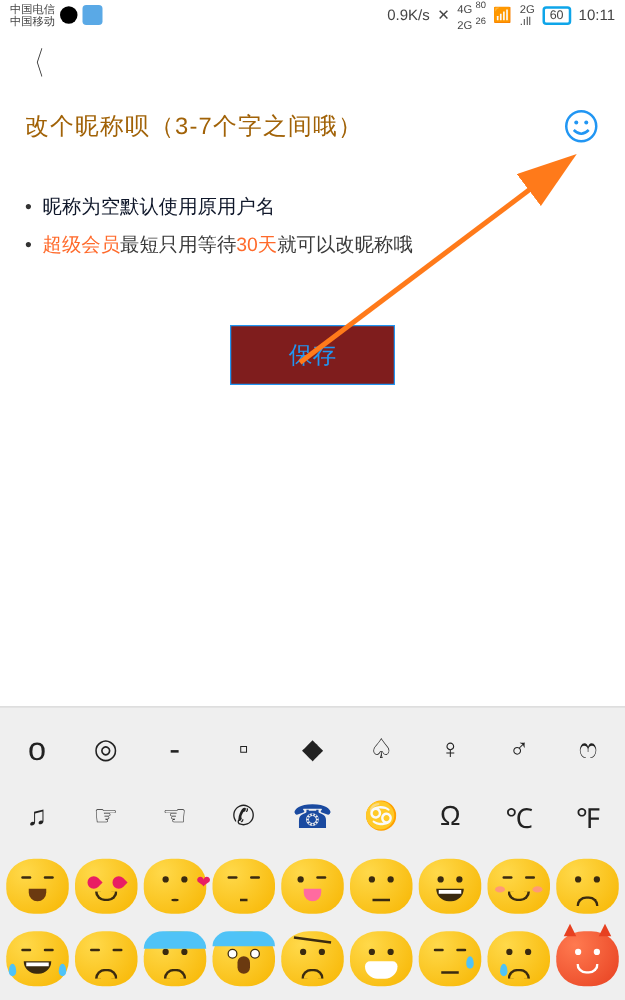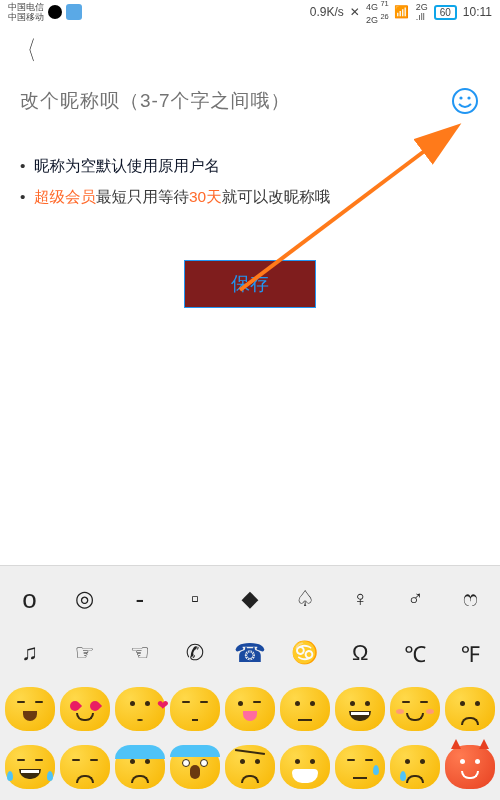--- a/index.html
+++ b/index.html
@@ -8,21 +8,21 @@
 .sb-left{display:flex;align-items:center;gap:4px}
 .sb-left .carriers{line-height:10px;font-size:9px}
 .sb-right{display:flex;align-items:center;gap:6px;font-size:12px}
 .sig{font-size:9px;line-height:9px}
 .batt{border:2px solid #0ea5e9;border-radius:3px;padding:0 4px;font-size:10px}
 .icon-app{width:16px;height:16px;background:#5aa9e6;border-radius:3px}
 .titlebar{height:52px;display:flex;align-items:center;justify-content:center;position:relative}
 .back{position:absolute;left:14px;font-size:26px;color:#333;transform:scaleX(.7)}
 .title{font-size:22px;color:#222}
 .input-row{display:flex;align-items:center;padding:10px 20px 6px;gap:10px}
-.placeholder{flex:1;color:#737373;font-size:19px;letter-spacing:1px}
+.placeholder{flex:1;color:#a16207;font-size:19px;letter-spacing:1px}
 .emoji-btn svg{display:block}
 .rules{padding:28px 20px 0;font-size:15.5px;color:#3a3a3a;line-height:2}
 .rules li{list-style:none;position:relative;padding-left:14px}
 .rules li::before{content:"•";position:absolute;left:0;color:#333}
 .hl{color:#ff6a2b}
 .rule-red{color:#0f172a}
 .save-wrap{text-align:center;margin-top:48px}
 .save-btn{display:inline-block;border:1px solid #2196f3;color:#2196f3;font-size:19px;padding:10px 46px;background:#7f1d1d}
 .arrow{position:absolute;top:110px;left:230px;pointer-events:none}
 .keyboard{position:absolute;bottom:0;left:0;right:0;background:#efefef;border-top:1px solid #d8d8d8;padding:6px 2px 4px}
@@ -59,21 +59,21 @@
     <div class="carriers">
       <div>中国电信</div>
       <div>中国移动</div>
     </div>
     <span style="width:14px;height:14px;background:#000;border-radius:50%"></span>
     <span class="icon-app"></span>
   </div>
   <div class="sb-right">
     <span>0.9K/s</span>
     <span>✕</span>
-    <span class="sig"><span>4G</span> <sup>71</sup><br><span>2G</span> <sup>26</sup></span>
+    <span class="sig"><span>4G</span> <sup>80</sup><br><span>2G</span> <sup>26</sup></span>
     <span>📶</span>
     <span style="font-size:9px">2G<br>.ıll</span>
     <span class="batt">60</span>
     <span>10:11</span>
   </div>
 </div>
 
 <div class="titlebar">
   <div class="back">〈</div>
 </div>

